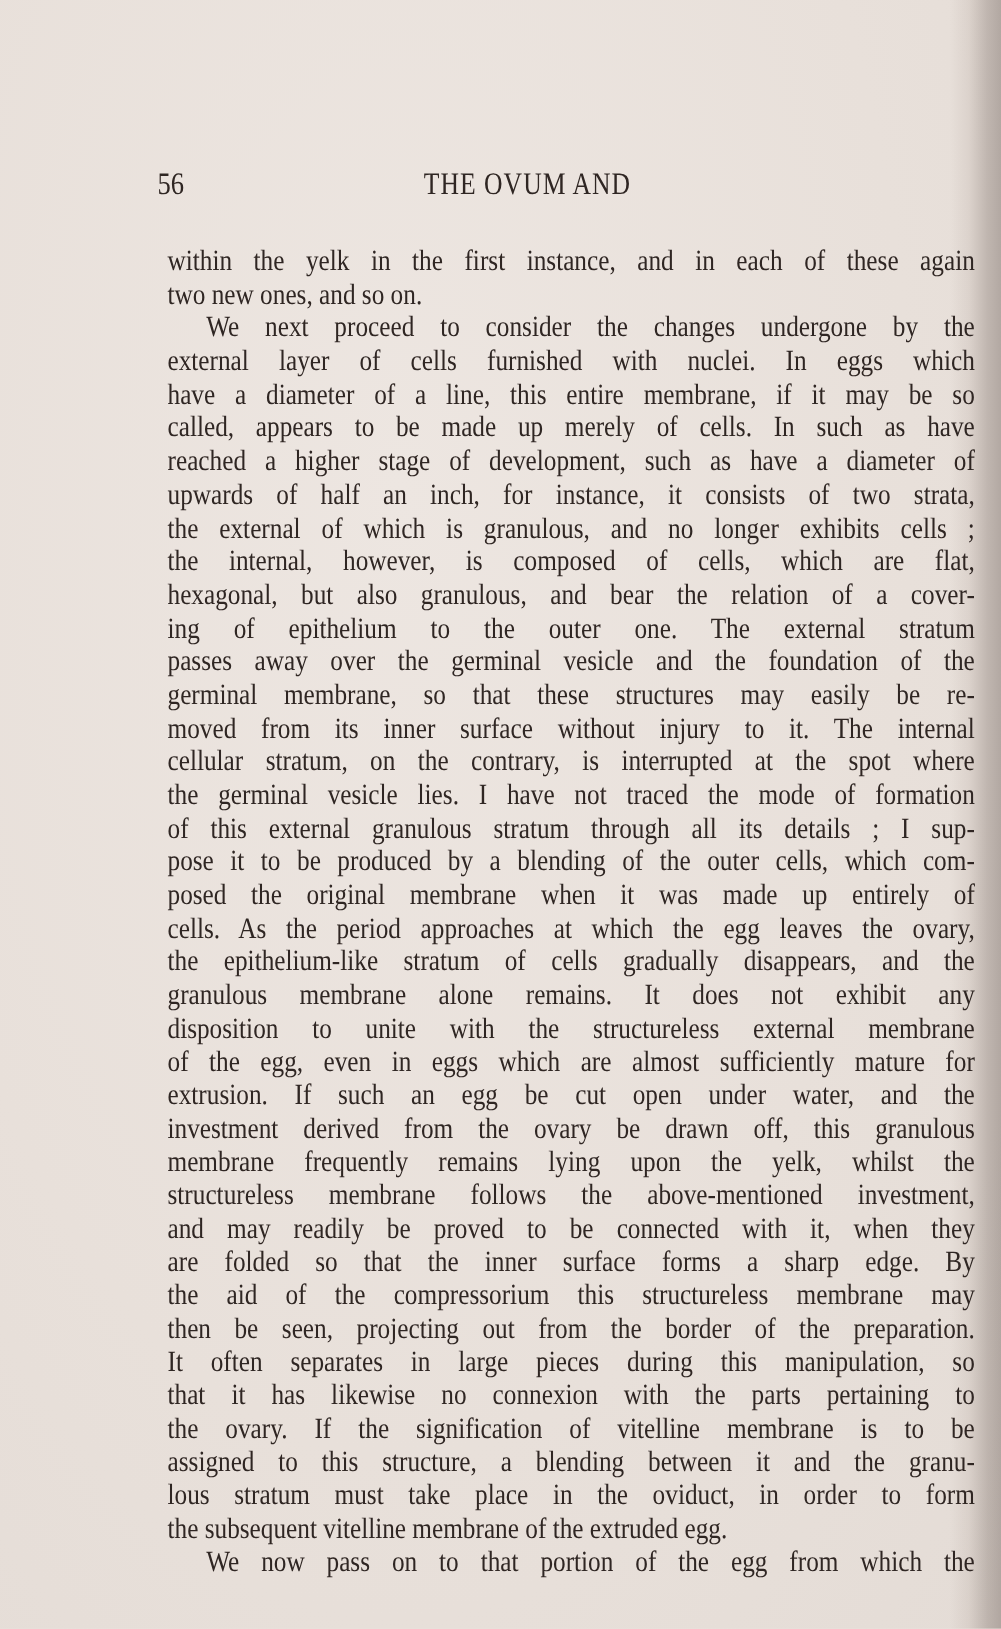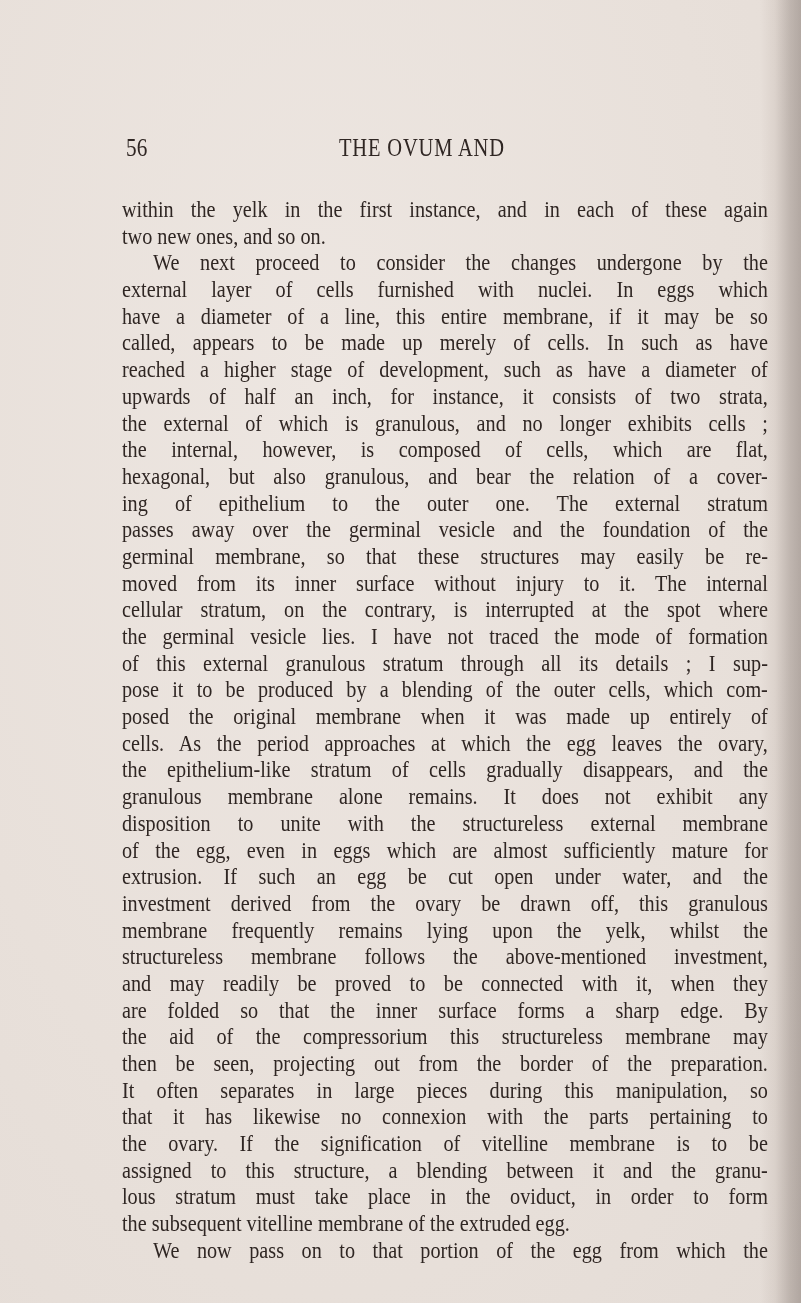--- a/index.html
+++ b/index.html
@@ -21,21 +21,21 @@
     }
     .page-number {
       position: absolute; left: 0; top: 0;
       font-size: 25px; letter-spacing: 0px; transform: scaleX(0.85); transform-origin: left;
     }
     .running-title {
       position: absolute; left: 213px; top: 0;
       font-size: 25px; letter-spacing: 1px; transform: scaleX(0.82); transform-origin: left;
     }
     .body-text {
-      position: absolute; left: 122px; top: 196px; width: 646px; font-family: Liberation Serif, serif;
+      position: absolute; left: 134px; top: 196px; width: 646px; font-family: Liberation Serif, serif;
     }
     .line {
       display: block; height: 26.7px; line-height: 26.7px;
       font-size: 23.5px; white-space: nowrap;
       text-align: justify; text-align-last: justify;
       transform: scaleX(0.86); transform-origin: left;
       width: 751px;
     }
     .line.last { text-align-last: left; }
     .line.indent { padding-left: 36px; width: 715px; }

